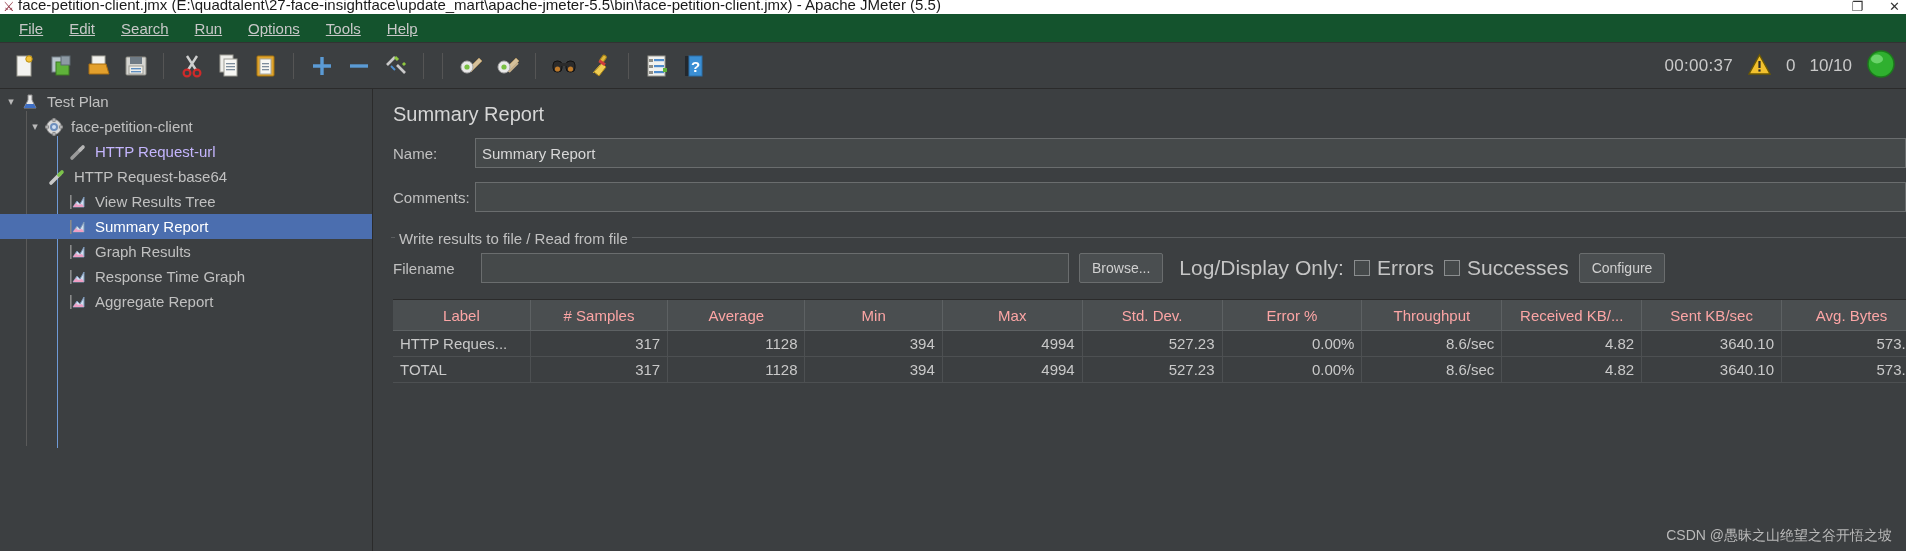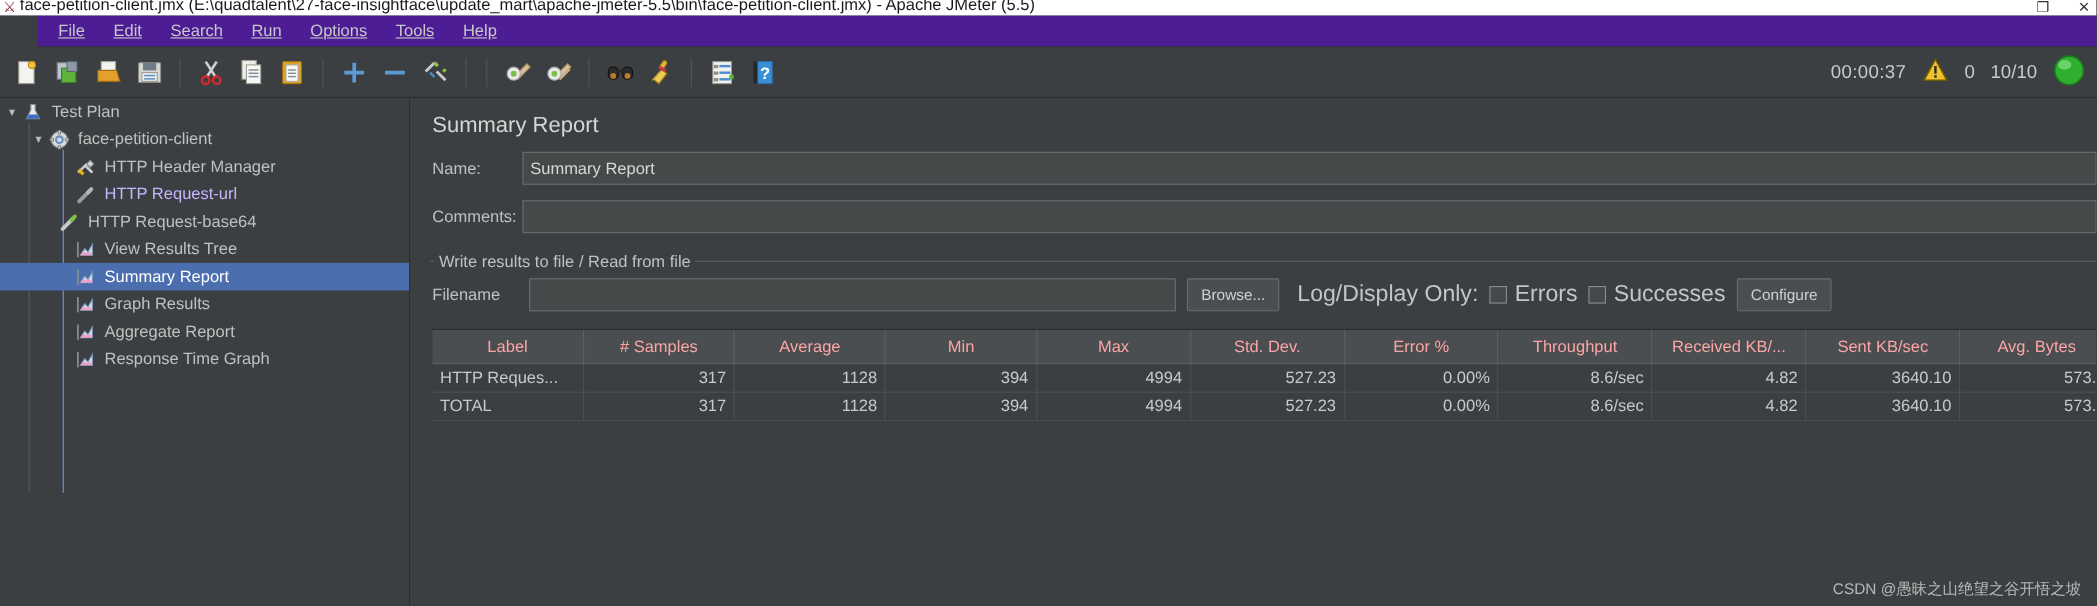--- a/index.html
+++ b/index.html
@@ -16,22 +16,22 @@
     height:14px;background:#ffffff;color:#1a1a1a;
     font-size:15px;line-height:14px;white-space:nowrap;overflow:hidden;
     position:relative;padding-left:18px;box-sizing:border-box;
   }
   .titlebar .tb-icon{position:absolute;left:3px;top:0;color:#8b2a3a;font-size:13px;}
   .titlebar .tb-text{display:inline-block;transform:translateY(-2px);}
   .titlebar .tb-btns{position:absolute;right:6px;top:0;display:flex;gap:26px;color:#333;font-size:13px;}
 
   
   .menubar{
-    height:28px;background:#4c1d95;display:flex;align-items:center;
-    padding-left:6px;border-bottom:1px solid #323232;margin-left:34px;
+    height:28px;background:#14532d;display:flex;align-items:center;
+    padding-left:6px;border-bottom:1px solid #323232;
   }
   .menu-item{
     padding:3px 13px;font-size:15px;color:#c8c8c8;cursor:default;
   }
   .menu-item u{text-decoration:underline;}
 
   
   .toolbar{
     height:45px;background:#3c3f41;display:flex;align-items:center;
     padding:0 6px;border-bottom:1px solid #2b2b2b;position:relative;
@@ -351,44 +351,33 @@
                 <rect x="8" y="0.6" width="2" height="3"></rect>
                 <rect x="8" y="14.4" width="2" height="3"></rect>
                 <rect x="0.6" y="8" width="3" height="2"></rect>
                 <rect x="14.4" y="8" width="3" height="2"></rect>
               </g>
             </svg>
         </span>
         <span class="lbl">face-petition-client</span>
       </div>
 
-      <div class="tree-row" style="padding-left:68px;">
-        <span class="tree-icon">
-          <svg width="20" height="20" viewBox="0 0 20 20">
-              <path d="M3 15l8-8" stroke="#cfcfcf" stroke-width="2.3"></path>
-              <path d="M11 7l3-3 3 3-3 3z" fill="#d8d8d8" stroke="#9a9a9a"></path>
-              <path d="M16 15L9 8" stroke="#cfcfcf" stroke-width="2.3"></path>
-              <rect x="3" y="13" width="6" height="3" transform="rotate(45 6 14)" fill="#e8b320"></rect>
-            </svg>
-        </span>
-        <span class="lbl">HTTP Header Manager</span>
-      </div>
 
 
       <div class="tree-row disabled" style="padding-left:68px;">
         <span class="tree-icon">
           <svg width="20" height="20" viewBox="0 0 20 20">
               <path d="M4 16l9-9" stroke="#9a9a9a" stroke-width="3.6" stroke-linecap="round"></path>
               <path d="M12 8l3-3" stroke="#b6b6b6" stroke-width="3.6" stroke-linecap="round"></path>
             </svg>
         </span>
         <span class="lbl">HTTP Request-url</span>
       </div>
 
-      <div class="tree-row" style="padding-left:33px;margin-left:20px;">
+      <div class="tree-row" style="padding-left:47px;">
         <span class="tree-icon">
           <svg width="20" height="20" viewBox="0 0 20 20">
               <path d="M4 16l9-9" stroke="#c9c9c9" stroke-width="3.6" stroke-linecap="round"></path>
               <path d="M12 8l3-3" stroke="#7cc24a" stroke-width="3.6" stroke-linecap="round"></path>
             </svg>
         </span>
         <span class="lbl">HTTP Request-base64</span>
       </div>
 
       <div class="tree-row" style="padding-left:68px;">
@@ -425,32 +414,32 @@
       </div>
 
       <div class="tree-row" style="padding-left:68px;">
         <span class="tree-icon">
           <svg width="20" height="20" viewBox="0 0 20 20">
               <rect x="2" y="3" width="1.6" height="14" fill="#8a8a8a"></rect>
               <path d="M5 15l4-6 3 3 4-7v10z" fill="#cfe0f0" stroke="#7b95b5"></path>
               <path d="M5 15h11l-2-3-4 1-2-2z" fill="#ef9fc4"></path>
             </svg>
         </span>
-        <span class="lbl">Aggregate Report</span>
+        <span class="lbl">Response Time Graph</span>
       </div>
 
       <div class="tree-row" style="padding-left:68px;">
         <span class="tree-icon">
           <svg width="20" height="20" viewBox="0 0 20 20">
               <rect x="2" y="3" width="1.6" height="14" fill="#8a8a8a"></rect>
               <path d="M5 15l4-6 3 3 4-7v10z" fill="#cfe0f0" stroke="#7b95b5"></path>
               <path d="M5 15h11l-2-3-4 1-2-2z" fill="#ef9fc4"></path>
             </svg>
         </span>
-        <span class="lbl">Response Time Graph</span>
+        <span class="lbl">Aggregate Report</span>
       </div>
 
       <div class="tree-splitter"></div>
 
     </div>
 
     <div class="panel">
 
       <div class="panel-title">Summary Report</div>
 

